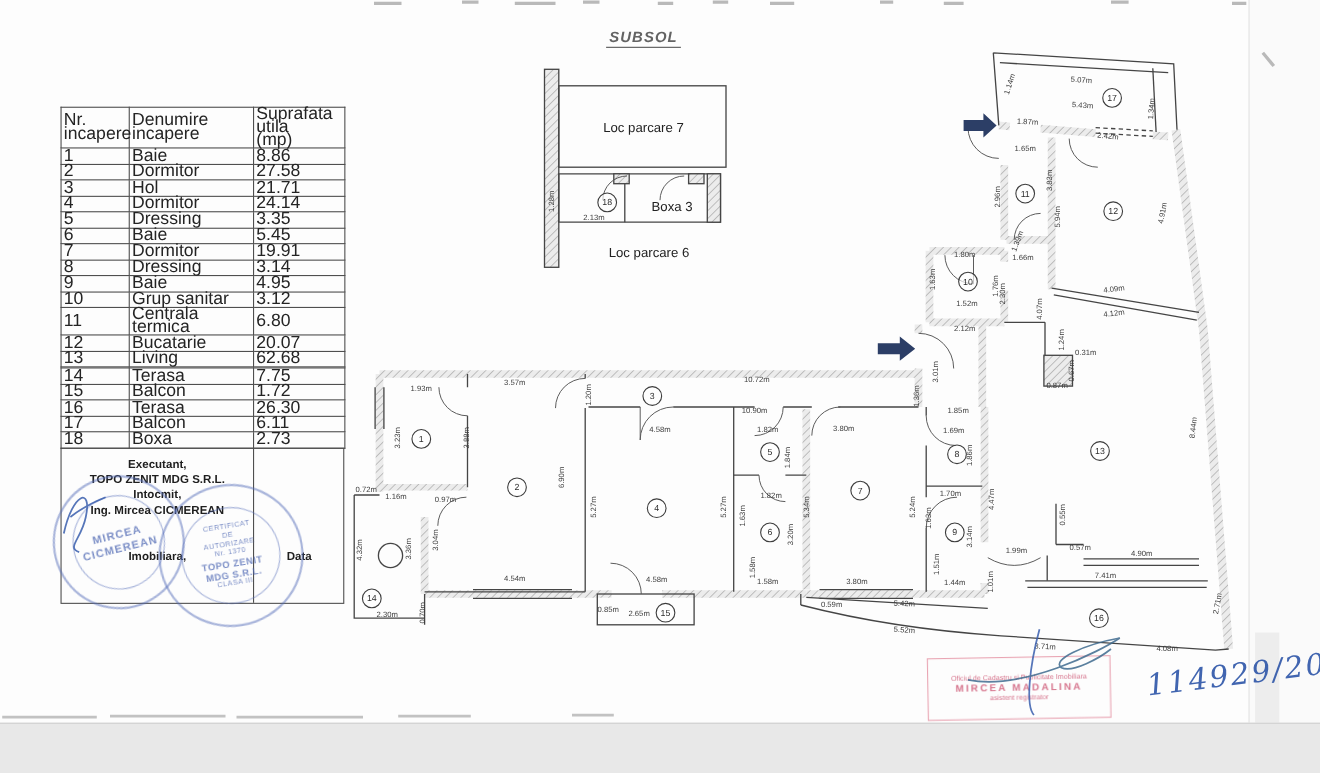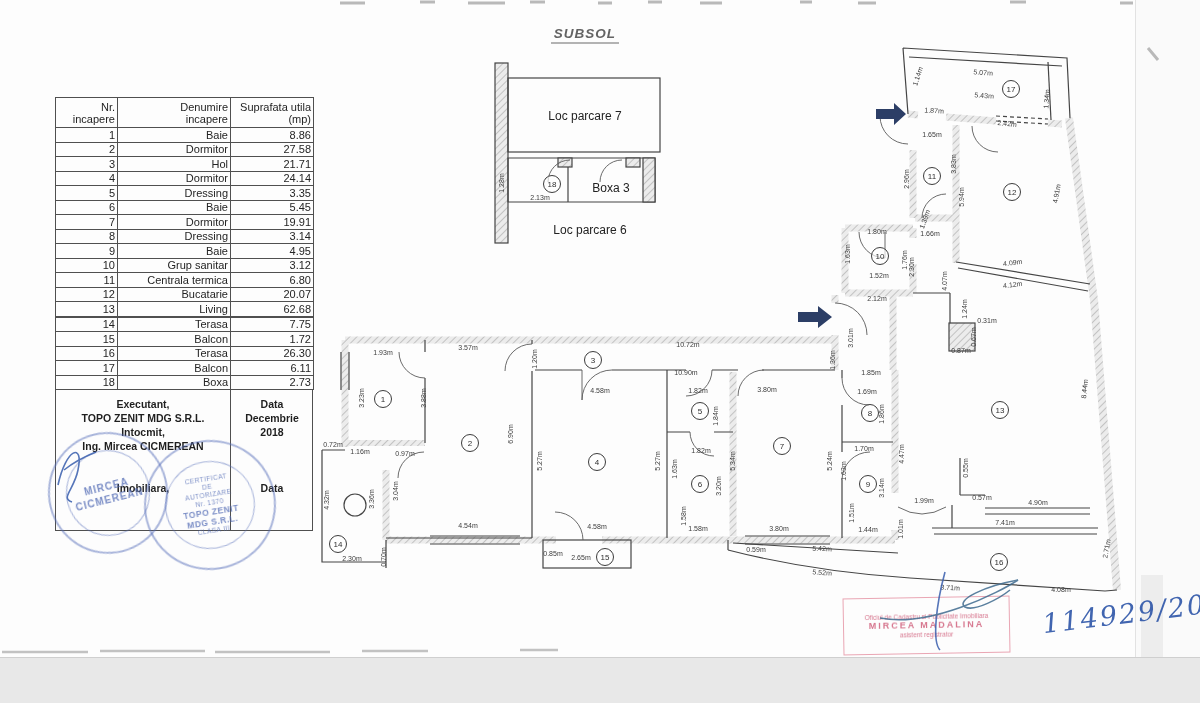--- a/index.html
+++ b/index.html
@@ -1,21 +1,21 @@
 <!DOCTYPE html>
 <html><head>
 <meta charset="utf-8">
 <style>
   html,body{margin:0;padding:0;background:#fff;}
   .page{position:relative;width:1200px;height:703px;background:#fdfdfd;overflow:hidden;
         font-family:"Liberation Sans",sans-serif;color:#1f1f1f;}
   
   .sheet{position:absolute;left:55px;top:97px;width:258px;z-index:1;}
   table.areas{border-collapse:collapse;width:258px;table-layout:fixed;}
-  table.areas th,table.areas td{border:1px solid #4f4f4f;font-size:11px;text-align:right;
+  table.areas th,table.areas td{border:1px solid #4f4f4f;font-size:16px;text-align:left;
         padding:0 2px;height:13.5px;line-height:12px;color:#242424;white-space:pre-line;}
   table.areas th{font-weight:normal;height:29px;}
   .band{border:1px solid #4f4f4f;margin-top:-1px;text-align:center;font-size:11px;
         padding:4px 0;color:#242424;}
   .signbox{position:relative;border:1px solid #4f4f4f;margin-top:-1px;height:140px;font-size:10.5px;font-weight:bold;}
   .signbox .vdiv{position:absolute;left:174px;top:0;bottom:0;border-left:1px solid #4f4f4f;}
   .signcol-l{position:absolute;left:0;top:7px;width:174px;text-align:center;line-height:14px;white-space:pre-line;}
   .signcol-r{position:absolute;left:175px;top:7px;width:82px;text-align:center;line-height:14px;white-space:pre-line;}
   .sign-receptionat{position:absolute;left:0;top:92px;width:174px;text-align:center;}
   .sign-data2{position:absolute;left:175px;top:92px;width:82px;text-align:center;}
@@ -182,23 +182,20 @@
             <td>2.73</td>
           </tr>
         </tbody>
     </table>
     <div class="signbox">
       <div class="vdiv"></div>
       <div class="signcol-l"><span>Executant,</span>
 <span>TOPO ZENIT MDG S.R.L.</span>
 <span>Intocmit,</span>
 <span>Ing. Mircea CICMEREAN</span></div>
-      <div class="signcol-r"><span>Data</span>
-<span>Decembrie
-2018</span></div>
       <div class="sign-receptionat">Imobiliara,</div>
       <div class="sign-data2">Data</div>
     </div>
   </div>
 
   <div class="stamp-round" id="stamp1">
     <div class="stamp-ring"></div>
     <div class="stamp-lines" id="stamp1-text">
         <div class="s1line">MIRCEA</div>
         <div class="s1line">CICMEREAN</div>

